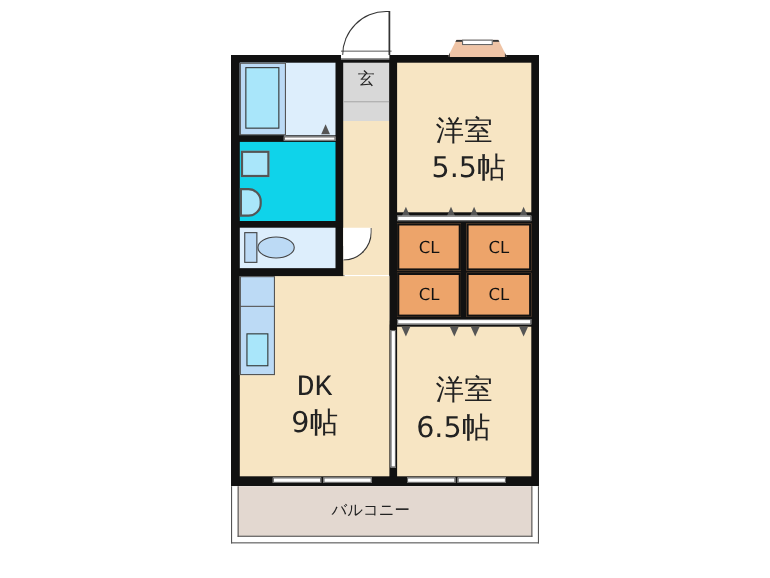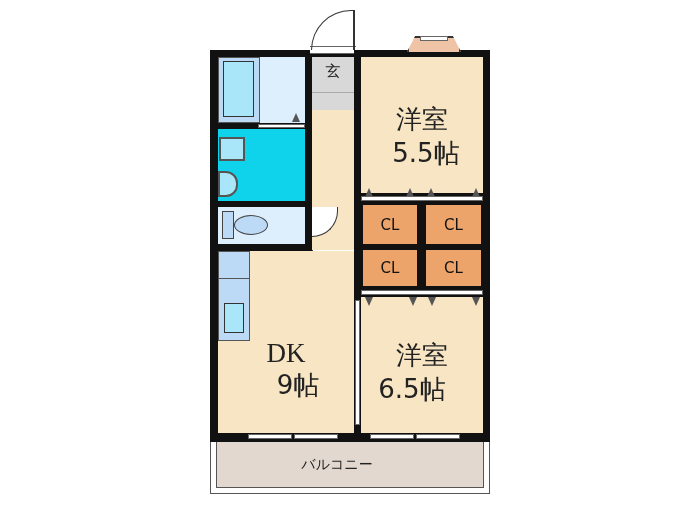--- a/index.html
+++ b/index.html
@@ -70,22 +70,22 @@
 <div class="tri down" style="left:409px;top:297px;"></div>
 <div class="tri down" style="left:428px;top:297px;"></div>
 <div class="tri down" style="left:472px;top:297px;"></div>
 <div class="label" style="left:361px;top:342px;width:122px;font-size:26px;">洋室</div>
 <div class="label" style="left:351px;top:376px;width:122px;font-size:26px;">6.5帖</div>
 
 <div class="abs floor" style="left:218px;top:251px;width:136px;height:182px;"></div>
 <div class="abs" style="left:218px;top:251px;width:32px;height:90px;background:#bcdaf5;border:1px solid #555;"></div>
 <div class="abs" style="left:218px;top:278px;width:32px;height:1px;background:#555;"></div>
 <div class="abs" style="left:224px;top:303px;width:20px;height:30px;background:#a9e6fa;border:1px solid #333;"></div>
-<div class="label" style="left:218px;top:339px;width:136px;font-size:27px;font-family:Liberation Serif, serif;">DK</div>
-<div class="label" style="left:218px;top:372px;width:136px;font-size:26px;padding-left:12px;">9帖</div>
+<div class="label" style="left:218px;top:339px;width:136px;font-size:27px;font-family:Liberation Mono, monospace;">DK</div>
+<div class="label" style="left:218px;top:372px;width:136px;font-size:26px;">9帖</div>
 
 <div class="abs" style="left:355px;top:300px;width:5px;height:125px;background:#fff;border:1px solid #666;"></div>
 
 <div class="abs win" style="left:248px;top:434px;width:44px;height:5px;"></div>
 <div class="abs win" style="left:294px;top:434px;width:44px;height:5px;"></div>
 <div class="abs win" style="left:370px;top:434px;width:44px;height:5px;"></div>
 <div class="abs win" style="left:416px;top:434px;width:44px;height:5px;"></div>
 
 <div class="abs" style="left:210px;top:442px;width:280px;height:52px;border:1px solid #555;border-top:none;background:#fff;"></div>
 <div class="abs" style="left:216px;top:442px;width:268px;height:46px;background:#e3d8d0;border:1px solid #555;border-top:none;"></div>

